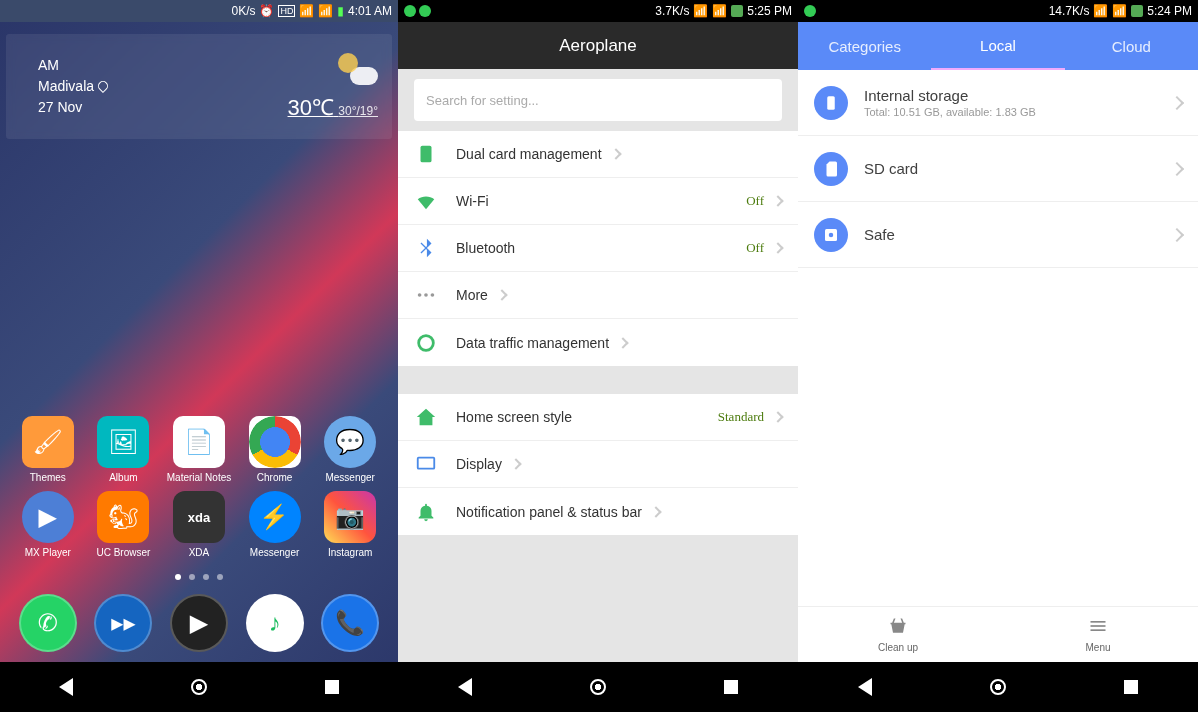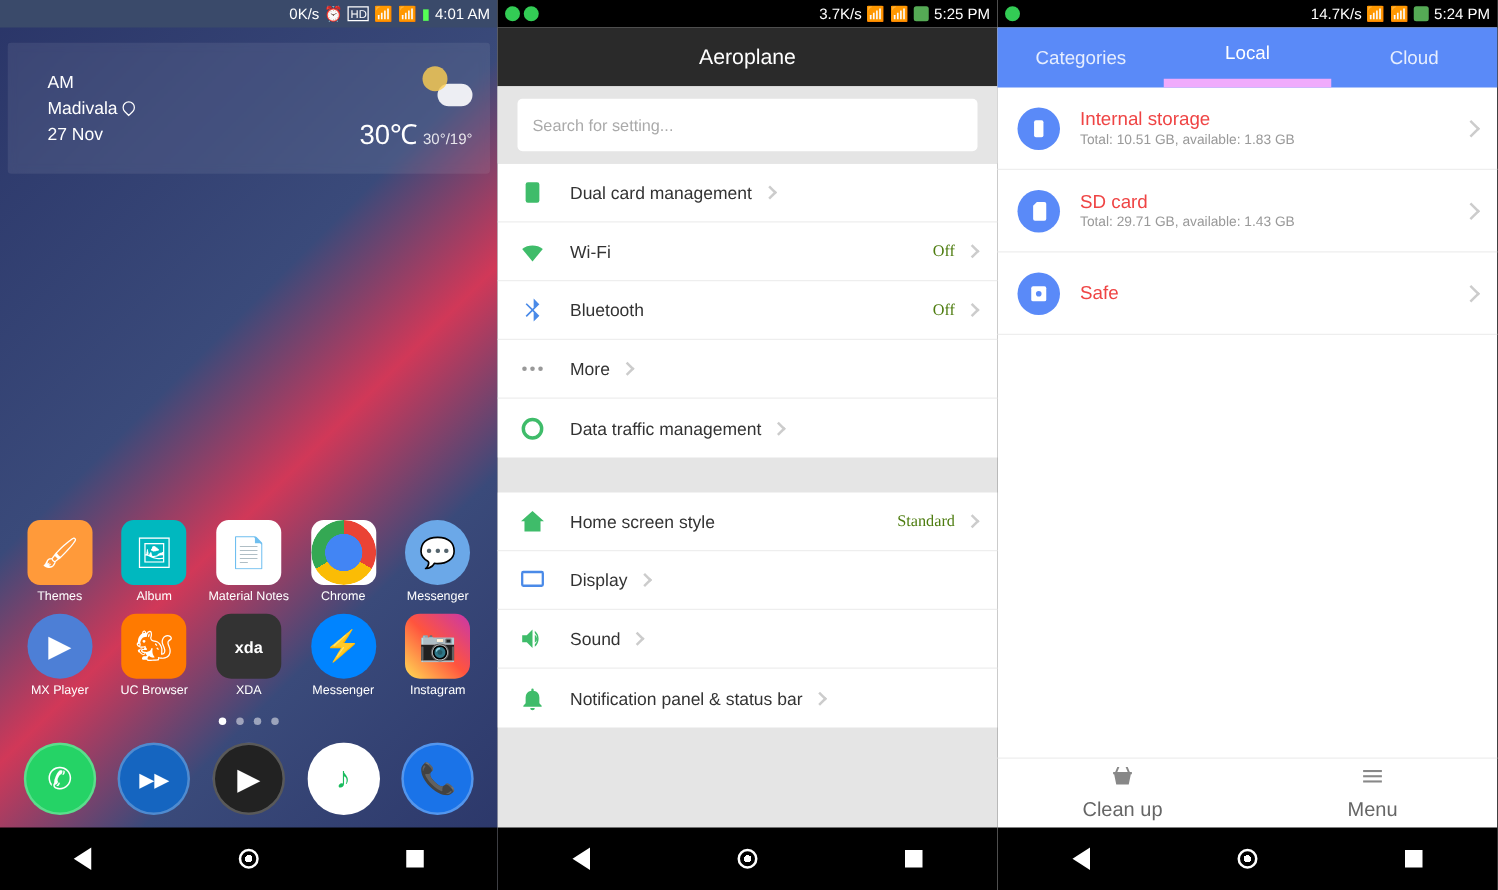--- a/index.html
+++ b/index.html
@@ -15,21 +15,21 @@
 .s2 .statusbar, .s3 .statusbar { background: #000; }
 .statusbar .left-icons { margin-right: auto; display:flex; gap:3px; align-items:center;}
 .sb-icon { width:12px; height:12px; background:#5a5; border-radius:2px; display:inline-block;}
 .sb-dot { width:12px; height:12px; background:#3c5; border-radius:50%; display:inline-block;}
 
 
 .s1 { background: linear-gradient(135deg, #2a3568 0%, #3a4a7a 40%, #d13858 55%, #3a4a7a 70%, #2a3568 100%); background-color:#2a3568; }
 .weather-card { margin: 12px 6px 0 6px; background: rgba(255,255,255,.08); backdrop-filter: blur(4px); border-radius:3px; padding: 10px 14px; display:flex; color:#fff; height:105px; align-items:center;}
 .big-time { font-size: 72px; font-weight:200; letter-spacing:-3px; line-height:1; }
 .wc-mid { margin-left:18px; font-size:14px; line-height:1.5; }
-.wc-right { margin-left:auto; text-align:right; }
+.wc-right { margin-left:auto; text-align:right;text-decoration:underline; }
 .cloud-icon { width:48px; height:32px; position:relative; margin-bottom:6px; margin-left:auto;}
 .cloud-icon::before { content:""; position:absolute; width:28px; height:18px; background:#fff; border-radius:12px; bottom:0; right:0; opacity:.9;}
 .cloud-icon::after { content:""; position:absolute; width:20px; height:20px; background:#ffd050; border-radius:50%; top:0; left:8px; opacity:.8;}
 .temp-main { font-size:22px; }
 .temp-sub { font-size:12px; opacity:.85;}
 .loc-pin { display:inline-block; width:10px; height:10px; border:1px solid #fff; border-radius:50% 50% 50% 0; transform:rotate(-45deg); margin-left:4px;}
 
 .spacer-home { flex:1; }
 .app-grid { padding: 0 10px; }
 .app-row { display:flex; justify-content:space-around; margin-bottom:8px;}
@@ -64,31 +64,31 @@
 .set-ic svg { width:22px; height:22px;}
 .set-val { margin-left:auto; color:#4d7c0f; font-size:13px;font-family:Liberation Serif, serif;}
 .chev { width:8px; height:8px; border-top:2px solid #ccc; border-right:2px solid #ccc; transform:rotate(45deg); margin-left:10px;}
 .toggle { width:38px; height:16px; background:#ccc; border-radius:10px; position:relative; margin-left:auto;}
 .toggle::after { content:""; position:absolute; width:18px; height:18px; background:#888; border-radius:50%; top:-1px; right:0;}
 
 
 .s3 { background:#fff;}
 .fm-tabs { background:#5a8af8; height:48px; display:flex;justify-content:flex-end;}
 .fm-tab { flex:1; display:flex; align-items:center; justify-content:center; color:rgba(255,255,255,.85); font-size:15px;}
-.fm-tab.active { color:#fff; border-bottom:7px solid #f0abfc;}
+.fm-tab.active { color:#fff; border-bottom:2px solid #f0abfc;}
 .fm-list { }
 .fm-row { height:66px; display:flex; align-items:center; padding:0 16px; border-bottom:1px solid #eee;}
 .fm-ic { width:34px; height:34px; background:#5a8af8; border-radius:50%; display:flex; align-items:center; justify-content:center; margin-right:16px;}
 .fm-ic svg { width:18px; height:18px; fill:#fff;}
 .fm-txt { flex:1;}
-.fm-title { font-size:15px; color:#ef4444;}
+.fm-title { font-size:15px; color:#404040;}
 .fm-sub { font-size:11px; color:#999; margin-top:2px;}
 .fm-chev { width:10px; height:10px; border-top:2px solid #ccc; border-right:2px solid #ccc; transform:rotate(45deg);}
 .fm-bottom { margin-top:auto; height:56px; display:flex; border-top:1px solid #eee;}
-.fm-btn { flex:1; display:flex; flex-direction:column; align-items:center; justify-content:center; font-size:16px; color:#666; gap:4px;}
+.fm-btn { flex:1; display:flex; flex-direction:column; align-items:center; justify-content:center; font-size:10px; color:#666; gap:4px;}
 .fm-btn svg{width:20px;height:20px;fill:#888;}
 
 
 .navbar { height:50px; background:#000; display:flex; align-items:center; justify-content:space-around;}
 .nav-btn { width:20px; height:20px; display:flex; align-items:center; justify-content:center;}
 .nav-back { width:0; height:0; border-top:9px solid transparent; border-bottom:9px solid transparent; border-right:14px solid #fff;}
 .nav-home { width:16px; height:16px; border:2px solid #fff; border-radius:50%; background:radial-gradient(circle,#fff 3px,transparent 3px);}
 .nav-recent { width:14px; height:14px; background:#fff;}
 </style>
 </head>
@@ -282,29 +282,20 @@
             <svg viewBox="0 0 24 24" fill="none" stroke="#4a8ae8" stroke-width="2">
               <rect x="3" y="5" width="18" height="12" rx="1"></rect>
             </svg>
           </div>
           <span>Display</span>
           <div class="chev"></div>
         </div>
         <div class="set-row">
           <div class="set-ic">
             <svg viewBox="0 0 24 24" fill="#3fbc6a">
-              <path d="M3 9v6h4l5 5V4L7 9H3zm13 3a4 4 0 00-2-3.5v7A4 4 0 0016 12zm-2-7v2a7 7 0 010 10v2a9 9 0 000-14z"></path>
-            </svg>
-          </div>
-          <span>Sound</span>
-          <div class="chev"></div>
-        </div>
-        <div class="set-row">
-          <div class="set-ic">
-            <svg viewBox="0 0 24 24" fill="#3fbc6a">
               <path d="M12 22a2 2 0 002-2h-4a2 2 0 002 2zm6-6V11a6 6 0 00-5-5.9V4a1 1 0 00-2 0v1.1A6 6 0 006 11v5l-2 2v1h16v-1l-2-2z"></path>
             </svg>
           </div>
           <span>Notification panel &amp; status bar</span>
           <div class="chev"></div>
         </div>
       </div>
   </div>
   <div class="navbar">
     <div class="nav-btn">
@@ -349,21 +340,20 @@
         <div class="fm-chev"></div>
       </div>
       <div class="fm-row">
         <div class="fm-ic">
           <svg viewBox="0 0 24 24">
             <path d="M18 2H10L6 6v14a2 2 0 002 2h10a2 2 0 002-2V4a2 2 0 00-2-2z"></path>
           </svg>
         </div>
         <div class="fm-txt">
           <div class="fm-title">SD card</div>
-          <div class="fm-sub">Total: 29.71 GB, available: 1.43 GB</div>
         </div>
         <div class="fm-chev"></div>
       </div>
       <div class="fm-row">
         <div class="fm-ic">
           <svg viewBox="0 0 24 24">
             <rect x="4" y="4" width="16" height="16" rx="2"></rect>
             <circle cx="12" cy="12" r="3" fill="#5a8af8"></circle>
           </svg>
         </div>

